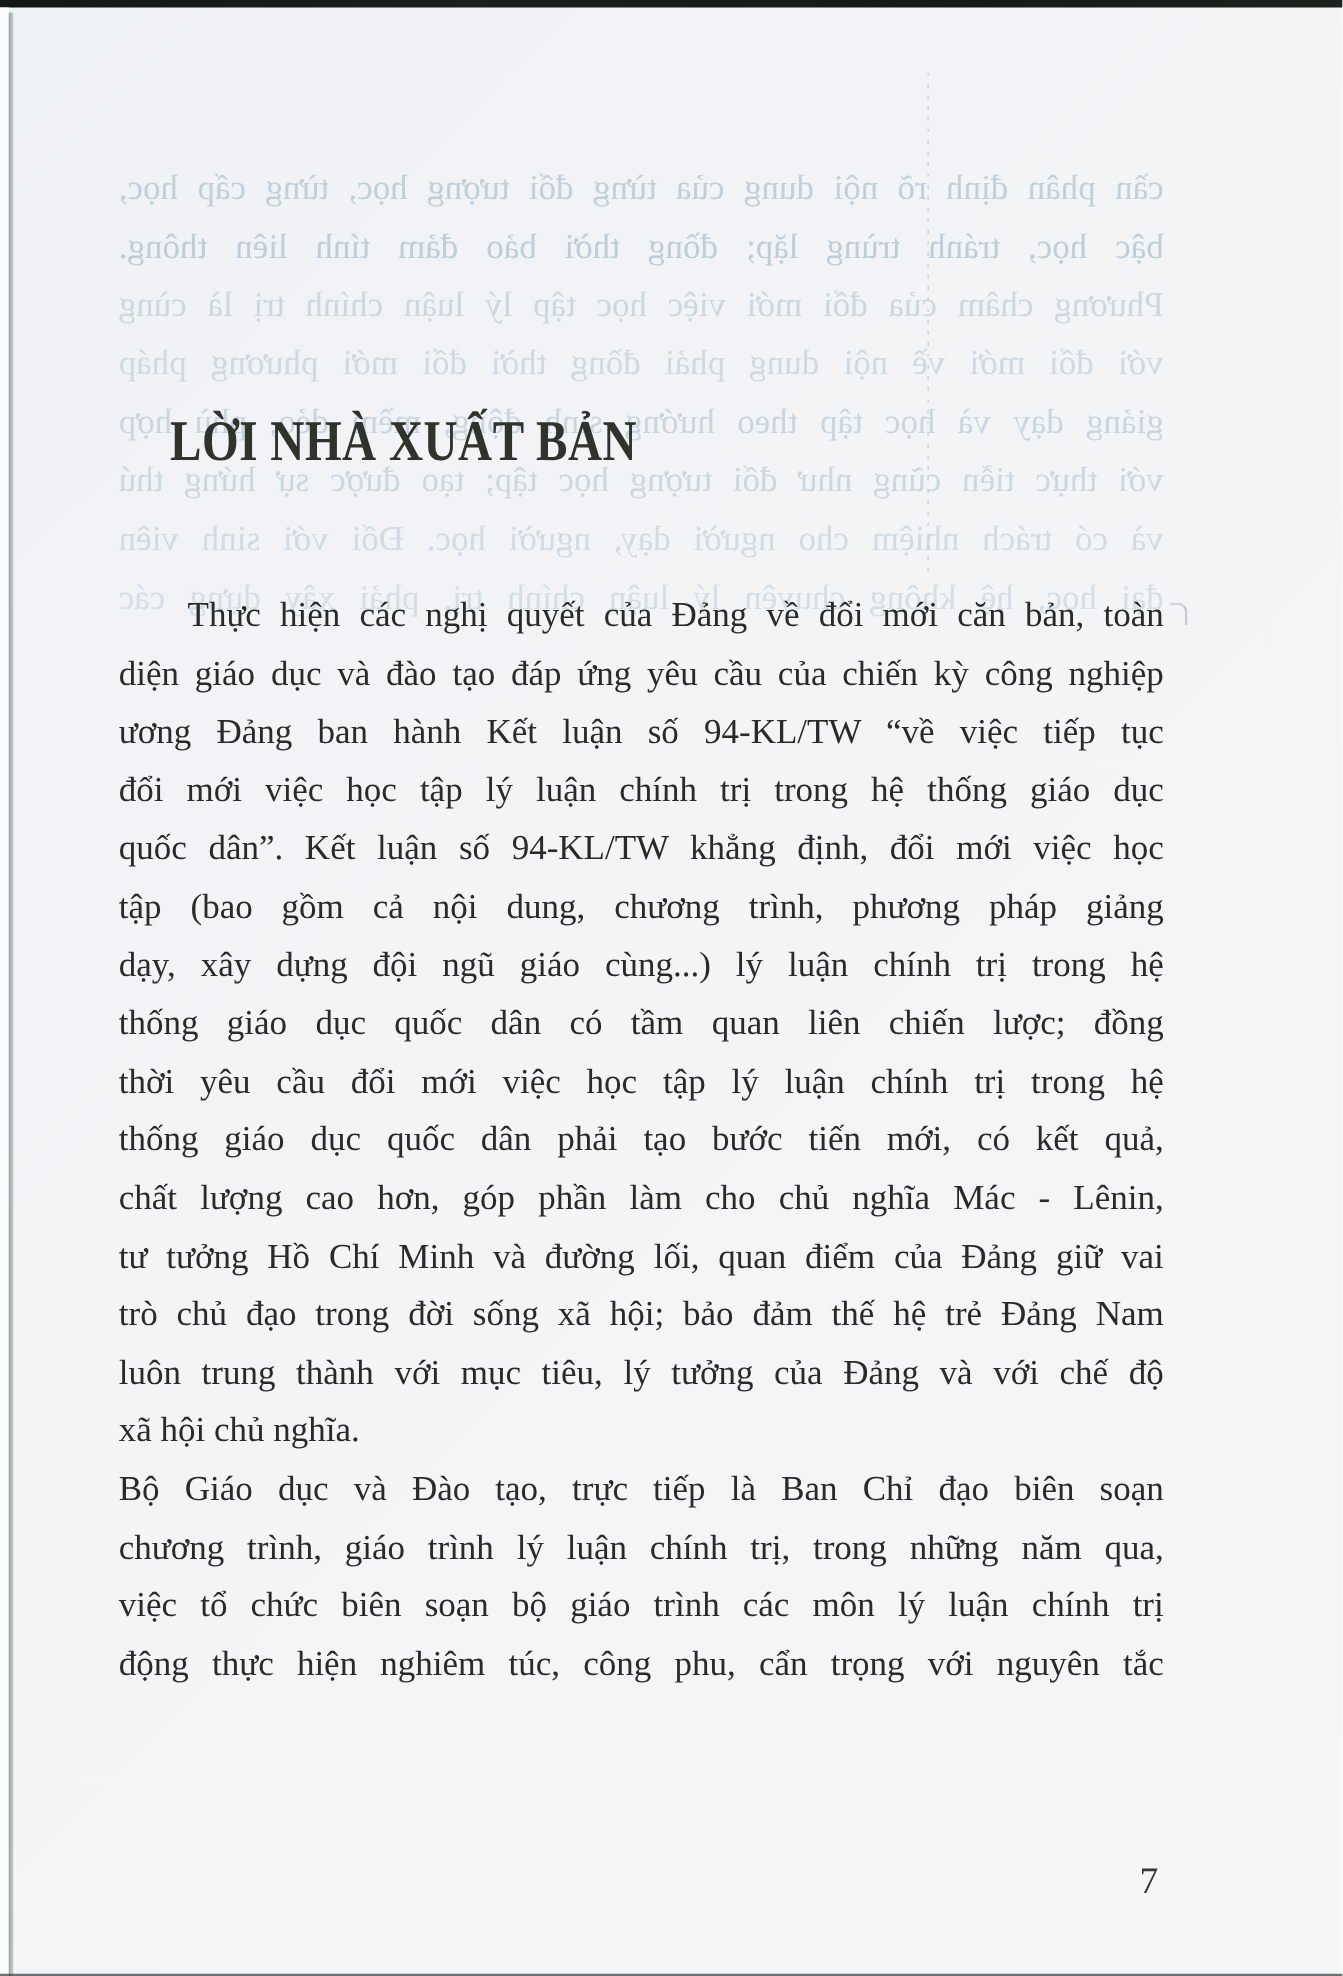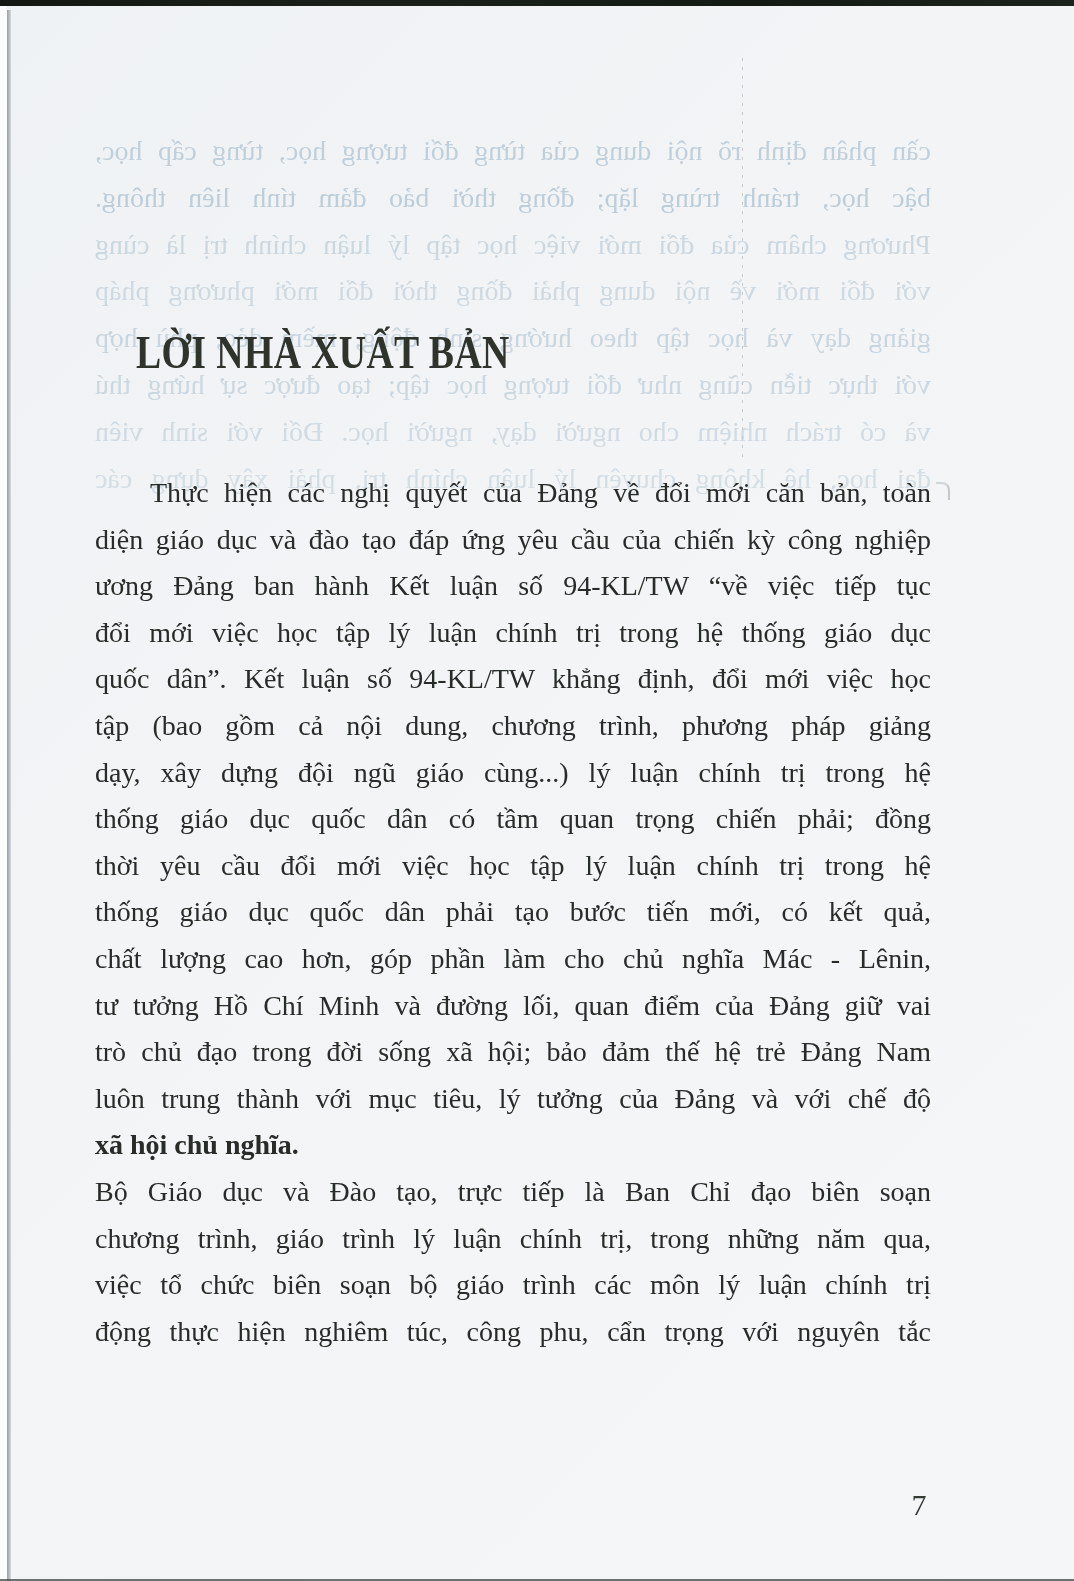--- a/index.html
+++ b/index.html
@@ -76,21 +76,21 @@
   
   .body-block {
     position: absolute; left: 95px; top: 470px; width: 836px;
     color: #282c28;
   }
   .bline {
     font-size: 28px; line-height: 46.6px; height: 46.6px;
     text-align: justify; text-align-last: justify;
   }
   .bline.indent { text-indent: 55px; }
-  .bline.parend { text-align-last: left; font-weight: bold; }
+  .bline.parend { text-align-last: left; }
 
   
   .pagenum {
     position: absolute; left: 889px; top: 1488px; width: 60px;
     font-size: 30px; color: #343a34; text-align: center;
   }
 
   
   .speck {
     position: absolute; left: 936px; top: 482px; width: 12px; height: 16px;
@@ -125,21 +125,21 @@
 </div>
 
 <div class="body-block">
   <div class="bline indent">Thực hiện các nghị quyết của Đảng về đổi mới căn bản, toàn</div>
   <div class="bline">diện giáo dục và đào tạo đáp ứng yêu cầu của chiến kỳ công nghiệp</div>
   <div class="bline">ương Đảng ban hành Kết luận số 94-KL/TW “về việc tiếp tục</div>
   <div class="bline">đổi mới việc học tập lý luận chính trị trong hệ thống giáo dục</div>
   <div class="bline">quốc dân”. Kết luận số 94-KL/TW khẳng định, đổi mới việc học</div>
   <div class="bline">tập (bao gồm cả nội dung, chương trình, phương pháp giảng</div>
   <div class="bline">dạy, xây dựng đội ngũ giáo cùng...) lý luận chính trị trong hệ</div>
-  <div class="bline">thống giáo dục quốc dân có tầm quan trọng chiến phải; đồng</div>
+  <div class="bline">thống giáo dục quốc dân có tầm quan liên chiến lược; đồng</div>
   <div class="bline">thời yêu cầu đổi mới việc học tập lý luận chính trị trong hệ</div>
   <div class="bline">thống giáo dục quốc dân phải tạo bước tiến mới, có kết quả,</div>
   <div class="bline">chất lượng cao hơn, góp phần làm cho chủ nghĩa Mác - Lênin,</div>
   <div class="bline">tư tưởng Hồ Chí Minh và đường lối, quan điểm của Đảng giữ vai</div>
   <div class="bline">trò chủ đạo trong đời sống xã hội; bảo đảm thế hệ trẻ Đảng Nam</div>
   <div class="bline">luôn trung thành với mục tiêu, lý tưởng của Đảng và với chế độ</div>
   <div class="bline parend">xã hội chủ nghĩa.</div>
   <div class="bline">Bộ Giáo dục và Đào tạo, trực tiếp là Ban Chỉ đạo biên soạn</div>
   <div class="bline">chương trình, giáo trình lý luận chính trị, trong những năm qua,</div>
   <div class="bline">việc tổ chức biên soạn bộ giáo trình các môn lý luận chính trị</div>

